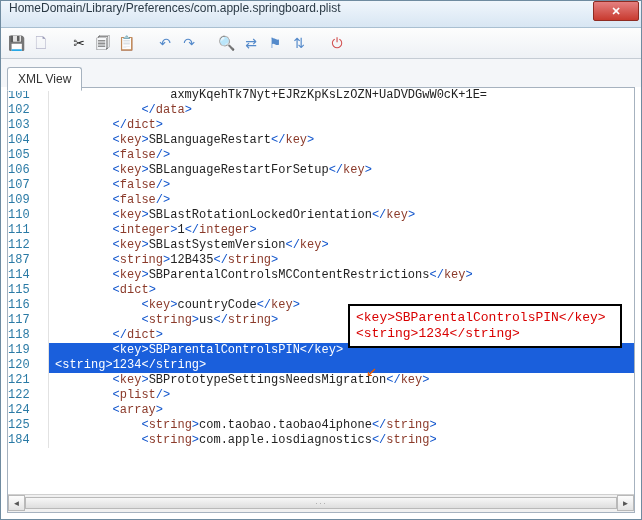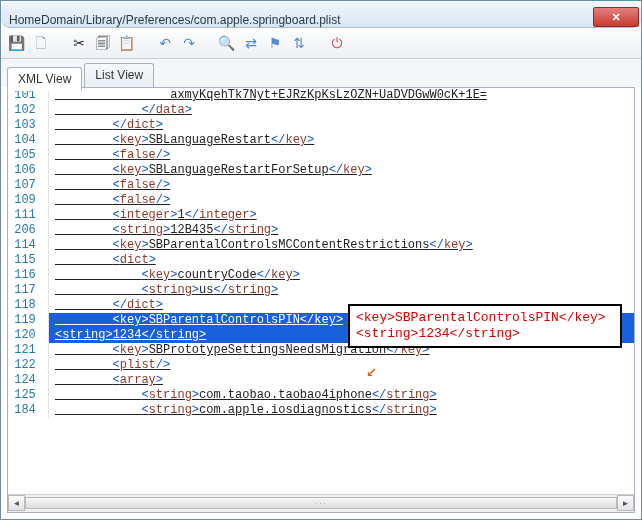--- a/index.html
+++ b/index.html
@@ -19,24 +19,23 @@
     border: 1px solid #6f8ba0;
     box-sizing: border-box;
     display: flex;
     flex-direction: column;
   }
   .titlebar {
     background: linear-gradient(#f0f6fc, #d8e6f3);
     border-bottom: 1px solid #a9bfd1;
     height: 26px;
     display: flex;
-    align-items: flex-end;
+    align-items: flex-start;
     padding: 0 2px 0 8px;
     color: #2b3a46;
-    border-radius: 9px;
   }
   .titlebar .title {
     flex: 1;
     font-size: 12px;
   }
   .close-btn {
     width: 44px;
     height: 18px;
     background: linear-gradient(#e48080,#c83a2f);
     border: 1px solid #8e2b22;
@@ -114,33 +113,32 @@
     background: #fff;
     position: relative;
   }
   .code-row {
     display: flex;
     align-items: center;
     height: 15px;
   }
   .gutter {
     width: 34px;
-    text-align: center;
+    text-align: left;
     padding-right: 6px;
     color: #2a7aa5;
     background: #fff;
     border-right: 1px solid #e2e2e2;
     flex: 0 0 auto;
   }
   .line {
     padding-left: 6px;
     white-space: pre;
     color: #222;
     flex: 1;
-    text-decoration: underline;
   }
   .t-blue { color: #1155cc; }
   .t-brown { color: #8b3a2a; margin-top: 16px; }
   .highlight-row .line {
     background: #1a5fdc;
     color: #fff;
   }
   .highlight-row .line .t-blue,
   .highlight-row .line .t-brown {
     color: #fff;
@@ -233,21 +231,20 @@
     <span class="tb-ico" style="color:#3a78c3">⇄</span>
     <span class="tb-ico" style="color:#3a78c3">⚑</span>
     <span class="tb-ico" style="color:#3a78c3">⇅</span>
     <span class="tb-sep"></span>
     <span class="tb-ico" style="color:#c33">⏻</span>
   </div>
 
   <div class="tabs-area">
     <div class="tabs">
       <div class="tab active">XML View</div>
-      <div class="tab">List View</div>
     </div>
   </div>
 
   <div class="content-outer">
     <div class="code" id="code">
       <div class="callout">
         <div>&lt;key&gt;SBParentalControlsPIN&lt;/key&gt;</div>
         <div>&lt;string&gt;1234&lt;/string&gt;</div>
       </div>
       <div class="arrow">↙</div>
@@ -277,25 +274,33 @@
         </div>
         <div class="code-row">
           <div class="gutter">107</div>
           <div class="line">        <span class="t-blue">&lt;</span><span class="t-brown">false</span><span class="t-blue">/&gt;</span></div>
         </div>
         <div class="code-row">
           <div class="gutter">109</div>
           <div class="line">        <span class="t-blue">&lt;</span><span class="t-brown">false</span><span class="t-blue">/&gt;</span></div>
         </div>
         <div class="code-row">
+          <div class="gutter">110</div>
+          <div class="line">        <span class="t-blue">&lt;</span><span class="t-brown">key</span><span class="t-blue">&gt;</span>SBLastRotationLockedOrientation<span class="t-blue">&lt;/</span><span class="t-brown">key</span><span class="t-blue">&gt;</span></div>
+        </div>
+        <div class="code-row">
           <div class="gutter">111</div>
           <div class="line">        <span class="t-blue">&lt;</span><span class="t-brown">integer</span><span class="t-blue">&gt;</span>1<span class="t-blue">&lt;/</span><span class="t-brown">integer</span><span class="t-blue">&gt;</span></div>
         </div>
         <div class="code-row">
-          <div class="gutter">206</div>
+          <div class="gutter">112</div>
+          <div class="line">        <span class="t-blue">&lt;</span><span class="t-brown">key</span><span class="t-blue">&gt;</span>SBLastSystemVersion<span class="t-blue">&lt;/</span><span class="t-brown">key</span><span class="t-blue">&gt;</span></div>
+        </div>
+        <div class="code-row">
+          <div class="gutter">187</div>
           <div class="line">        <span class="t-blue">&lt;</span><span class="t-brown">string</span><span class="t-blue">&gt;</span>12B435<span class="t-blue">&lt;/</span><span class="t-brown">string</span><span class="t-blue">&gt;</span></div>
         </div>
         <div class="code-row">
           <div class="gutter">114</div>
           <div class="line">        <span class="t-blue">&lt;</span><span class="t-brown">key</span><span class="t-blue">&gt;</span>SBParentalControlsMCContentRestrictions<span class="t-blue">&lt;/</span><span class="t-brown">key</span><span class="t-blue">&gt;</span></div>
         </div>
         <div class="code-row">
           <div class="gutter">115</div>
           <div class="line">        <span class="t-blue">&lt;</span><span class="t-brown">dict</span><span class="t-blue">&gt;</span></div>
         </div>

